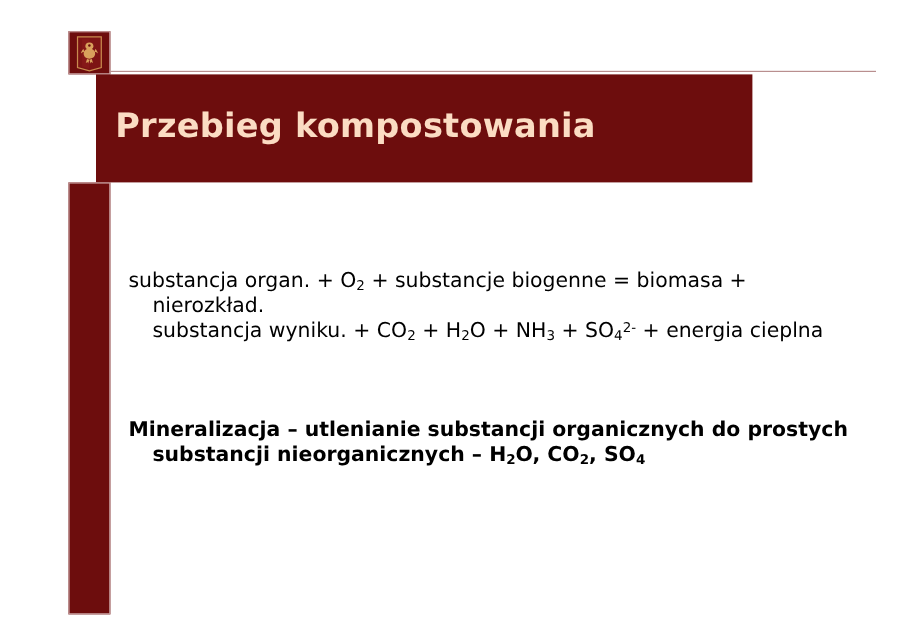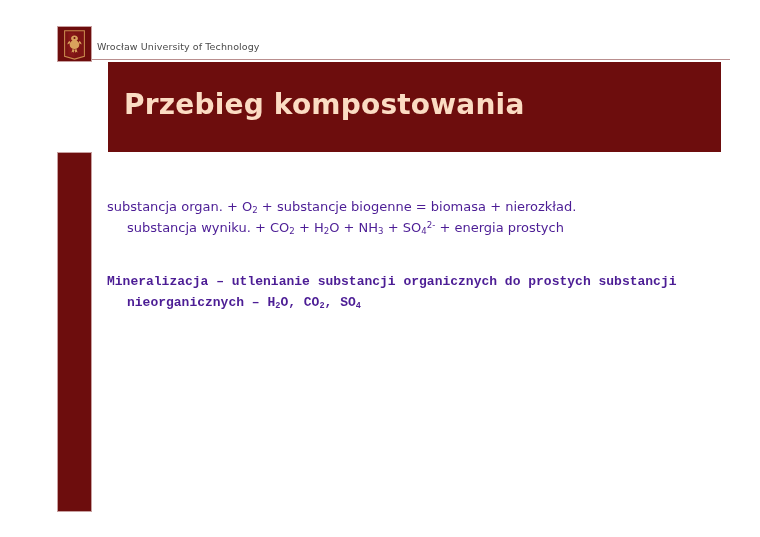--- a/index.html
+++ b/index.html
@@ -54,23 +54,23 @@
     left: 92px;
     top: 58.5px;
     width: 638px;
     height: 1px;
     background: #b98f8f;
   }
 
   
   .title-band {
     position: absolute;
-    left: 108px;
+    left: 80px;
     top: 62px;
-    width: 613px;
+    width: 547px;
     height: 90px;
     background: #6d0d0d;
   }
   .title-text {
     position: absolute;
     left: 16px;
     top: 26px;
     font-family: "DejaVu Sans", "Liberation Sans", sans-serif;
     font-size: 28px;
     font-weight: bold;
@@ -94,28 +94,29 @@
   
   .content {
     position: absolute;
     left: 107px;
     top: 196px;
     width: 600px;
   }
 
   .para {
     font-family: "DejaVu Sans", "Liberation Sans", sans-serif;
-    font-size: 13px;
+    font-size: 17px;
     line-height: 21px;
-    color: #4c1d95;
+    color: #000000;
     text-indent: -20px;
     padding-left: 20px;
     white-space: normal;
+    margin-top: 28px;
   }
-  .para.bold { font-weight: bold; font-family: Liberation Mono, monospace; }
+  .para.bold { font-weight: bold; }
 
   .para sub {
     font-size: 0.66em;
     vertical-align: -0.24em;
     line-height: 0;
   }
   .para sup {
     font-size: 0.66em;
     vertical-align: 0.42em;
     line-height: 0;
@@ -138,30 +139,29 @@
         <path d="M17.5 9 c2.4 0 3.6 1.5 3.6 3.2 c0 1.1 -.6 1.9 -1.4 2.4 c1.7 .6 2.9 2 2.9 4.1 c0 2.6 -2.1 4.6 -5.1 4.6 c-3 0 -5.1 -2 -5.1 -4.6 c0 -2.1 1.2 -3.5 2.9 -4.1 c-.8 -.5 -1.4 -1.3 -1.4 -2.4 c0 -1.7 1.2 -3.2 3.6 -3.2 z"></path>
         <path d="M12.4 14.6 c-1.3 .9 -2.2 2.3 -2.4 4 c.9 -.8 1.8 -1.3 2.9 -1.5 z"></path>
         <path d="M22.6 14.6 c1.3 .9 2.2 2.3 2.4 4 c-.9 -.8 -1.8 -1.3 -2.9 -1.5 z"></path>
         <path d="M15.4 23.4 l-1.1 3.6 l1.6 -.9 l.5 1.4 l1.1 -3.4 z"></path>
         <path d="M19.6 23.4 l1.1 3.6 l-1.6 -.9 l-.5 1.4 l-1.1 -3.4 z"></path>
       </g>
       <circle cx="17.5" cy="11.6" r="1.1" fill="#6d0d0d"></circle>
     </svg>
   </div>
 
-  <div class="org-name">Wrocław University of Technology</div>
 
   <div class="header-rule"></div>
 
   <div class="title-band">
     <div class="title-text">Przebieg kompostowania</div>
   </div>
 
   <div class="side-bar"></div>
 
   <div class="content" id="body-content">
-      <div class="para"><span>substancja organ. + O</span><sub>2</sub><span> + substancje biogenne = biomasa + nierozkład.</span><br><span>substancja wyniku. + CO</span><sub>2</sub><span> + H</span><sub>2</sub><span>O + NH</span><sub>3</sub><span> + SO</span><sub>4</sub><sup>2-</sup><span> + energia prostych</span></div>
+      <div class="para"><span>substancja organ. + O</span><sub>2</sub><span> + substancje biogenne = biomasa + nierozkład.</span><br><span>substancja wyniku. + CO</span><sub>2</sub><span> + H</span><sub>2</sub><span>O + NH</span><sub>3</sub><span> + SO</span><sub>4</sub><sup>2-</sup><span> + energia cieplna</span></div>
       <div class="gap-a"></div>
       <div class="para bold"><span>Mineralizacja – utlenianie substancji organicznych do prostych substancji nieorganicznych – H</span><sub>2</sub><span>O, CO</span><sub>2</sub><span>, SO</span><sub>4</sub></div>
       <div class="gap-b"></div>
     </div>
 
 </div>
 
 </body></html>

